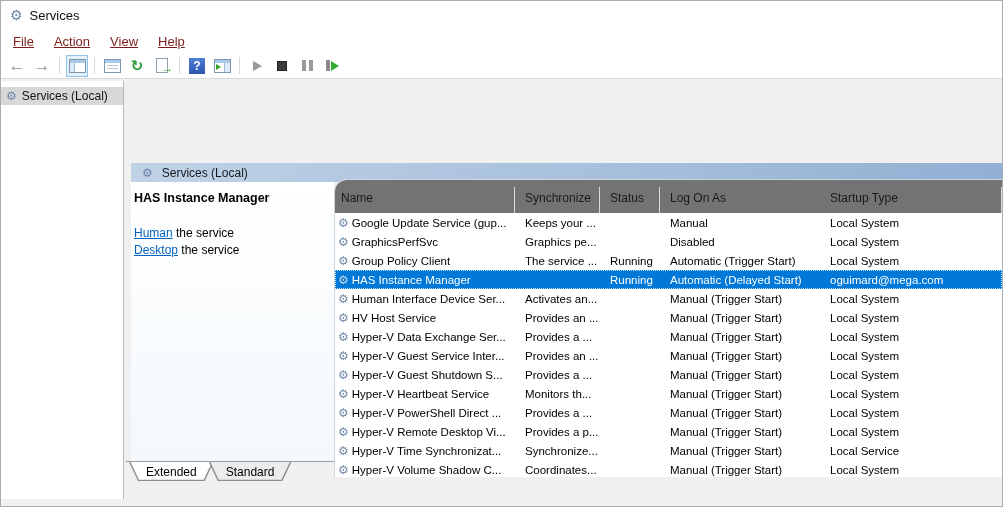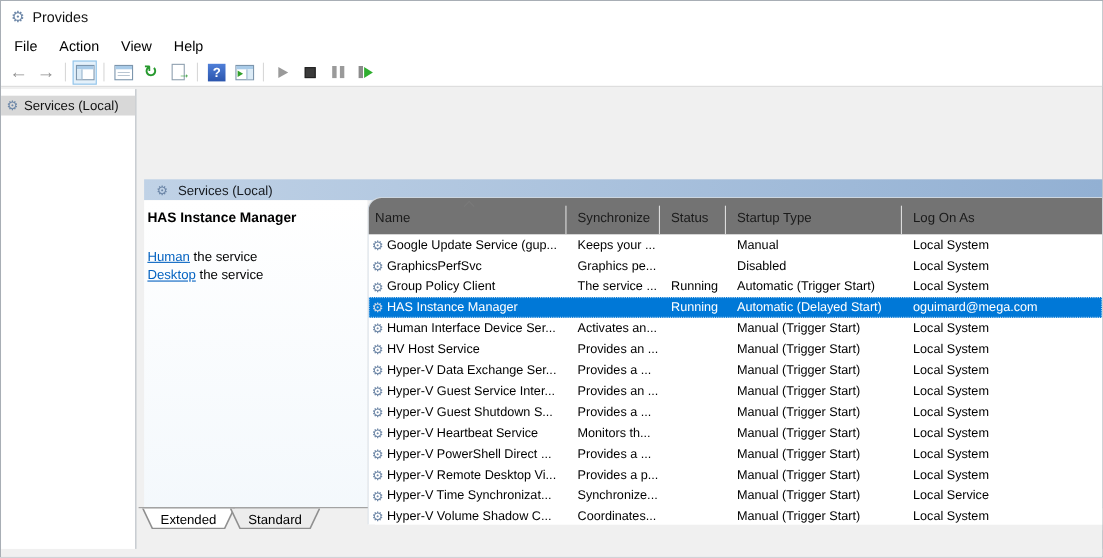--- a/index.html
+++ b/index.html
@@ -7,21 +7,21 @@
   body { font-family:"Liberation Sans","DejaVu Sans",sans-serif; background:#fff; position:relative; overflow:hidden; }
   .window { position:absolute; inset:0; border:1px solid #a8aeb5; background:#fff; }
 
   
   .titlebar { position:absolute; top:0; left:0; right:0; height:28px; display:flex; align-items:center; padding-left:9px; gap:7px; background:#fff; }
   .titlebar .app-gear { font-size:14px; color:#6d87a8; line-height:1; }
   .titlebar .title { font-size:13px; color:#111; }
 
   
   .menubar { position:absolute; top:28px; left:0; right:0; height:24px; display:flex; align-items:center; padding-left:2px; background:#fff; }
-  .menu-item { font-size:13px; color:#000000; padding:3px 10px; cursor:default; }
+  .menu-item { font-size:13px; color:#7f1d1d; padding:3px 10px; cursor:default;text-decoration:underline; }
 
   
   .toolbar { position:absolute; top:52px; left:0; right:0; height:26px; display:flex; align-items:center; padding-left:5px; gap:3px; background:#fff; border-bottom:1px solid #d9d9d9; }
   .tbtn { width:22px; height:22px; display:flex; align-items:center; justify-content:center; }
   .tb-sep { width:1px; height:17px; background:#d8d8d8; margin:0 3px; }
   .glyph-arrow { font-size:17px; font-weight:bold; color:#8f8f8f; line-height:1; }
   .tbtn.active-tool { background:#e4f1fb; border:1px solid #90c3ea; }
   .icon-win { position:relative; width:17px; height:14px; background:#fff; border:1px solid #7d96ad; }
   .icon-win .tb { position:absolute; top:0; left:0; right:0; height:3px; background:#a9cbe8; }
   .icon-win .lp { position:absolute; top:3px; left:0; bottom:0; width:5px; background:#dcebf6; border-right:1px solid #9fb9cf; }
@@ -79,21 +79,21 @@
   .tab span { position:relative; z-index:2; }
   .bottom-strip { position:absolute; left:0; right:0; bottom:0; height:7px; background:#f0f0f0; }
 </style>
 </head>
 <body>
 
 <div class="window">
 
   <div class="titlebar">
     <span class="app-gear">⚙</span>
-    <span class="title">Provides</span>
+    <span class="title">Services</span>
   </div>
 
   <div class="menubar">
     <span class="menu-item">File</span>
     <span class="menu-item">Action</span>
     <span class="menu-item">View</span>
     <span class="menu-item">Help</span>
   </div>
 
   <div class="toolbar">
@@ -178,22 +178,22 @@
         <div><a>Desktop</a><span> the service</span></div>
       </div>
     </div>
 
     <div class="sheet">
       <div class="list-header">
         <span class="sort-caret"></span>
         <div class="hc first">Name</div>
         <div class="hc">Synchronize</div>
         <div class="hc">Status</div>
+        <div class="hc last">Log On As</div>
         <div class="hc">Startup Type</div>
-        <div class="hc last">Log On As</div>
       </div>
       <div class="rows">
           <div class="row">
             <span class="c name">
               <span class="gear">⚙</span>
               <span>Google Update Service (gup...</span>
             </span>
             <span class="c desc">Keeps your ...</span>
             <span class="c status"></span>
             <span class="c startup">Manual</span>

